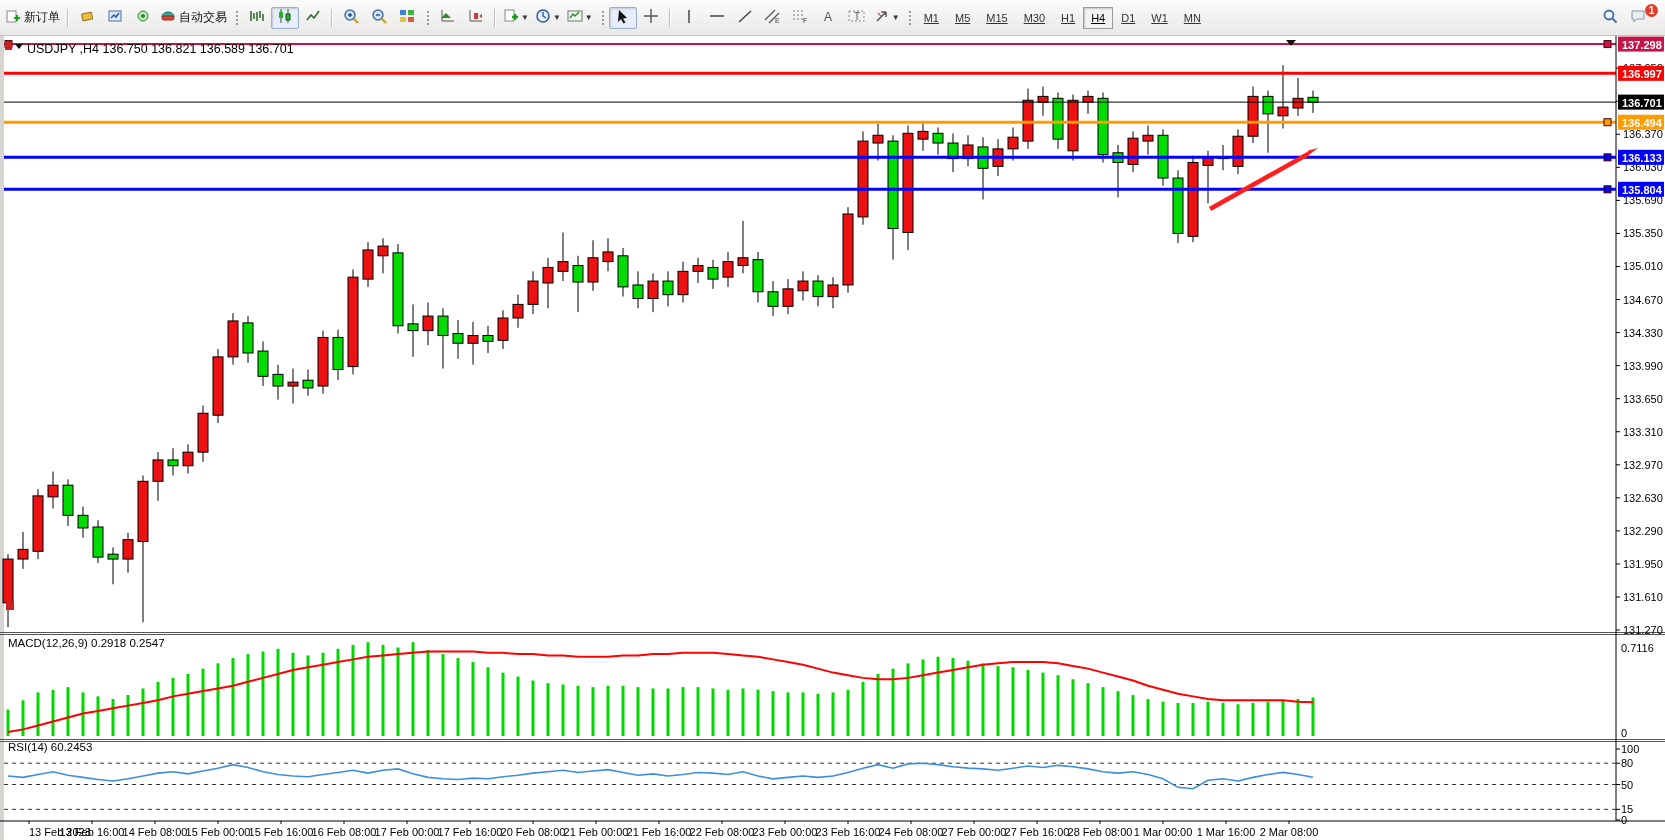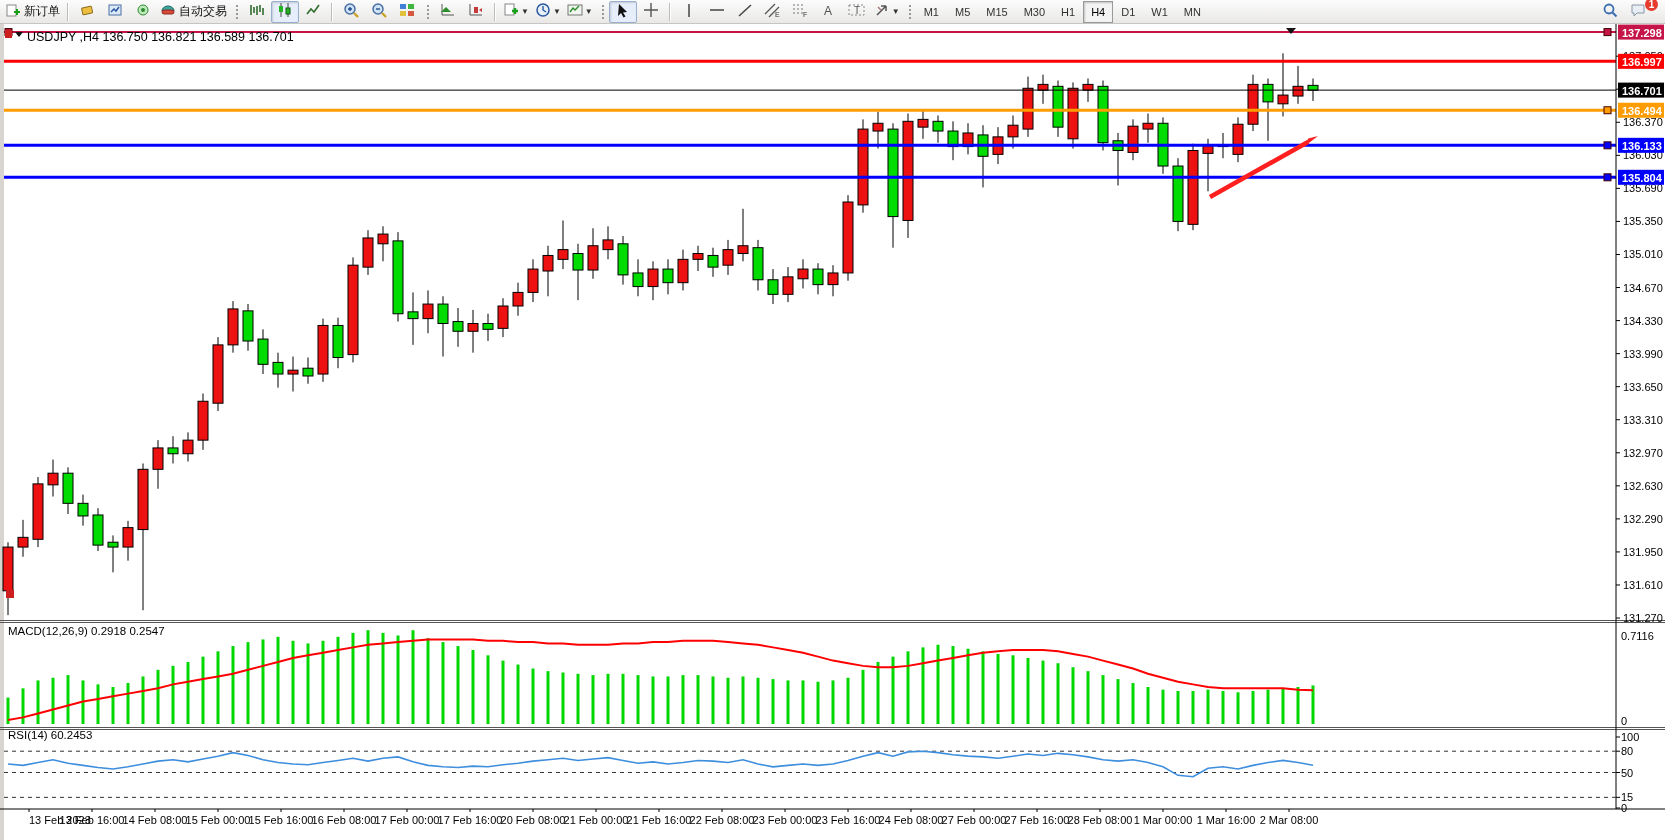--- a/index.html
+++ b/index.html
@@ -1,27 +1,27 @@
 <!DOCTYPE html>
 <html><head>
 <meta charset="utf-8">
 <style>
   html,body{margin:0;padding:0;background:#fff;width:1665px;height:840px;overflow:hidden;
     font-family:"Liberation Sans","DejaVu Sans",sans-serif;-webkit-font-smoothing:none;}
-  .toolbar{height:24px;background:linear-gradient(#fcfcfc,#e9e8e6);border-bottom:1px solid #c6c5c3;
+  .toolbar{height:36px;background:linear-gradient(#fcfcfc,#e9e8e6);border-bottom:1px solid #c6c5c3;
     display:flex;align-items:center;padding:0 3px;box-sizing:border-box;white-space:nowrap;}
   .tb-btn{height:20px;min-width:22px;display:inline-flex;align-items:center;justify-content:center;
     border:1px solid transparent;border-radius:2px;padding:0 2px;color:#222;font-size:12px;cursor:default;}
   .tb-btn.pressed{background:#e6eefb;border:1px solid #98b0cf;box-shadow:inset 1px 1px 2px rgba(0,0,0,.15);}
   .tb-label{font-size:12px;margin-left:3px;color:#111;}
   .sep{width:1px;height:18px;background:#bdbdbd;border-right:1px solid #fff;margin:0 4px;}
   .grip{width:5px;height:18px;margin:0 4px;background-image:radial-gradient(circle,#9a9a9a 34%,transparent 36%);
     background-size:4px 4px;background-position:1px 1px;}
   .caret{font-size:8px;color:#333;margin-left:2px;}
-  .tf-btn{height:20px;padding:0 7px;font-size:11px;color:#333;display:inline-flex;align-items:center;border:1px solid transparent;}
+  .tf-btn{height:20px;padding:0 7px;font-size:11px;color:#333;display:inline-flex;align-items:center;border:1px solid transparent;text-decoration:underline;}
   .tf-btn.active{background:#f3f3f3;border:1px solid #9a9a9a;box-shadow:inset 1px 1px 2px rgba(0,0,0,.2);color:#000;}
   .spacer{flex:1;}
   .chat-wrap{position:relative;margin-right:10px;}
   .chat-badge{position:absolute;top:-4px;right:-7px;background:#e53c2e;color:#fff;font-size:10px;font-weight:bold;
     border-radius:50%;width:13px;height:13px;display:flex;align-items:center;justify-content:center;}
   #chartsvg{display:block;}
   svg text{font-family:"Liberation Sans","DejaVu Sans",sans-serif;}
 </style>
 </head>
 <body>

